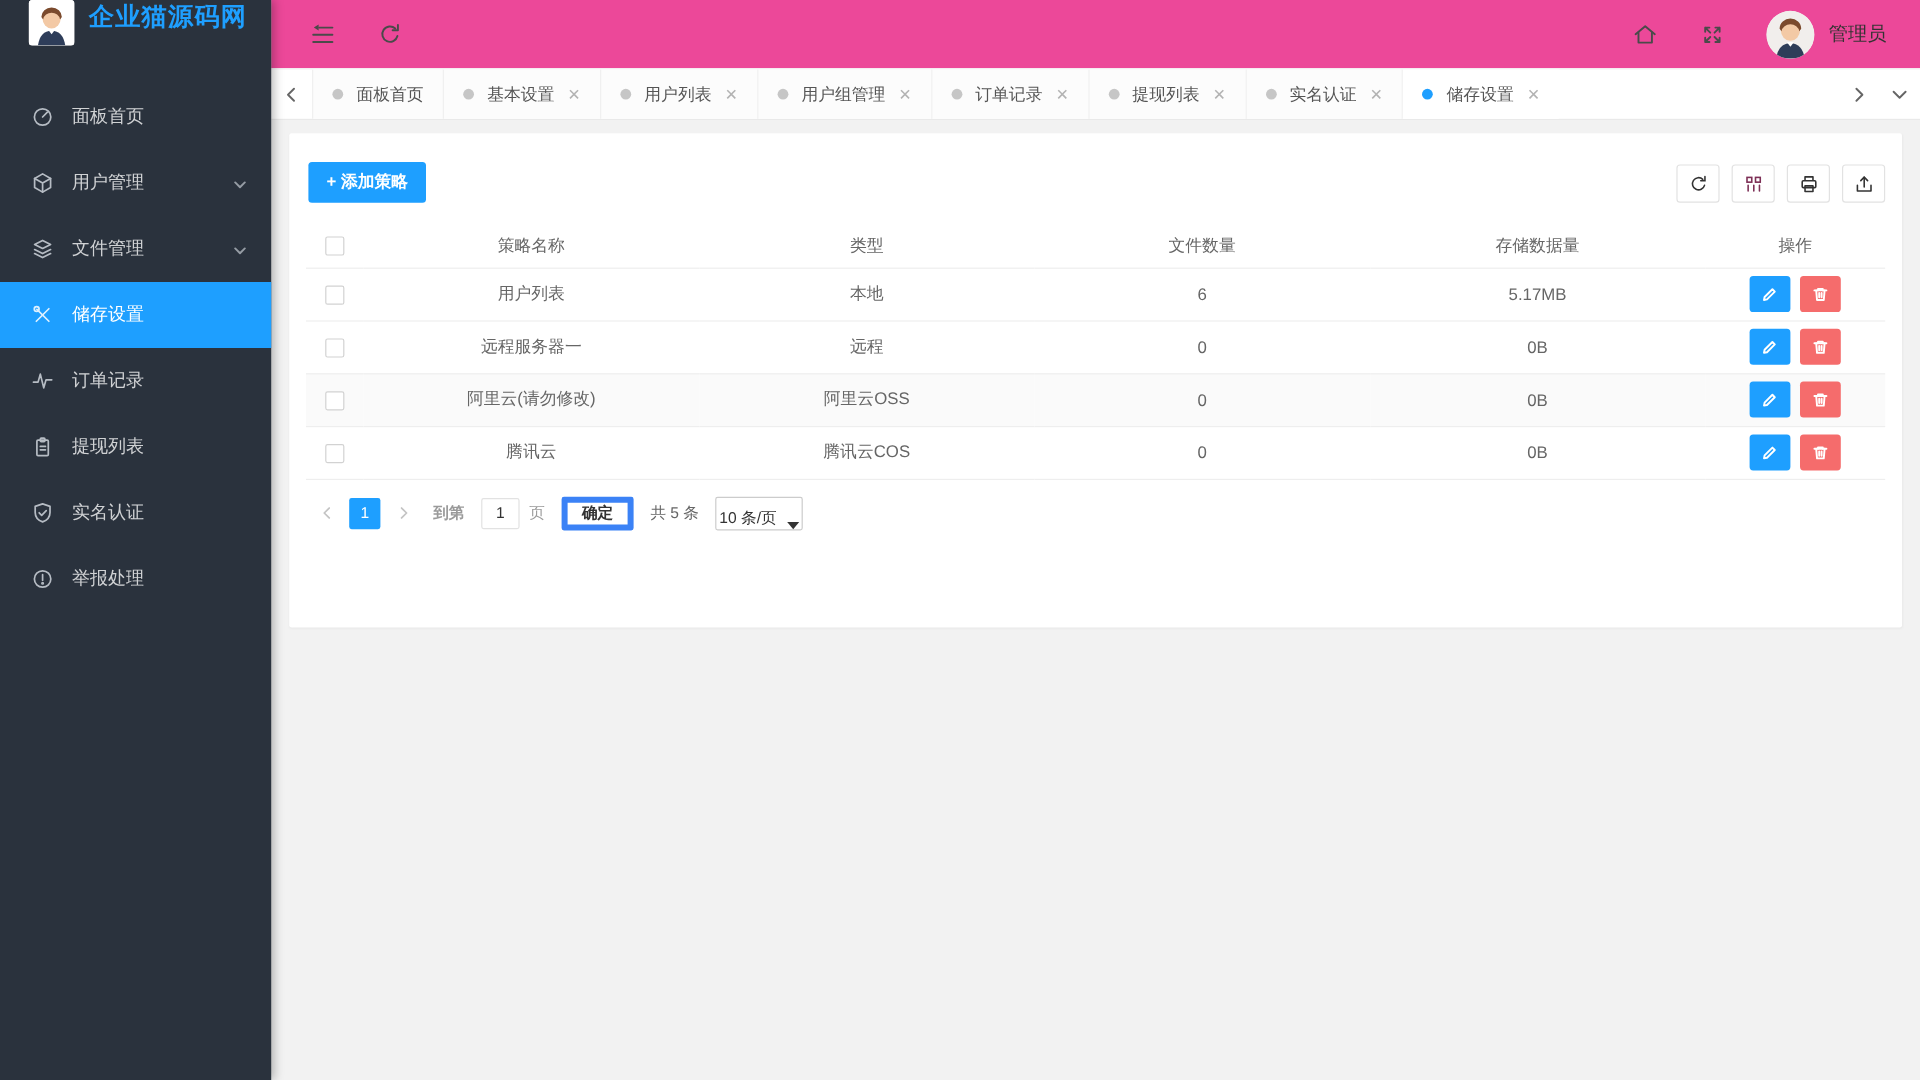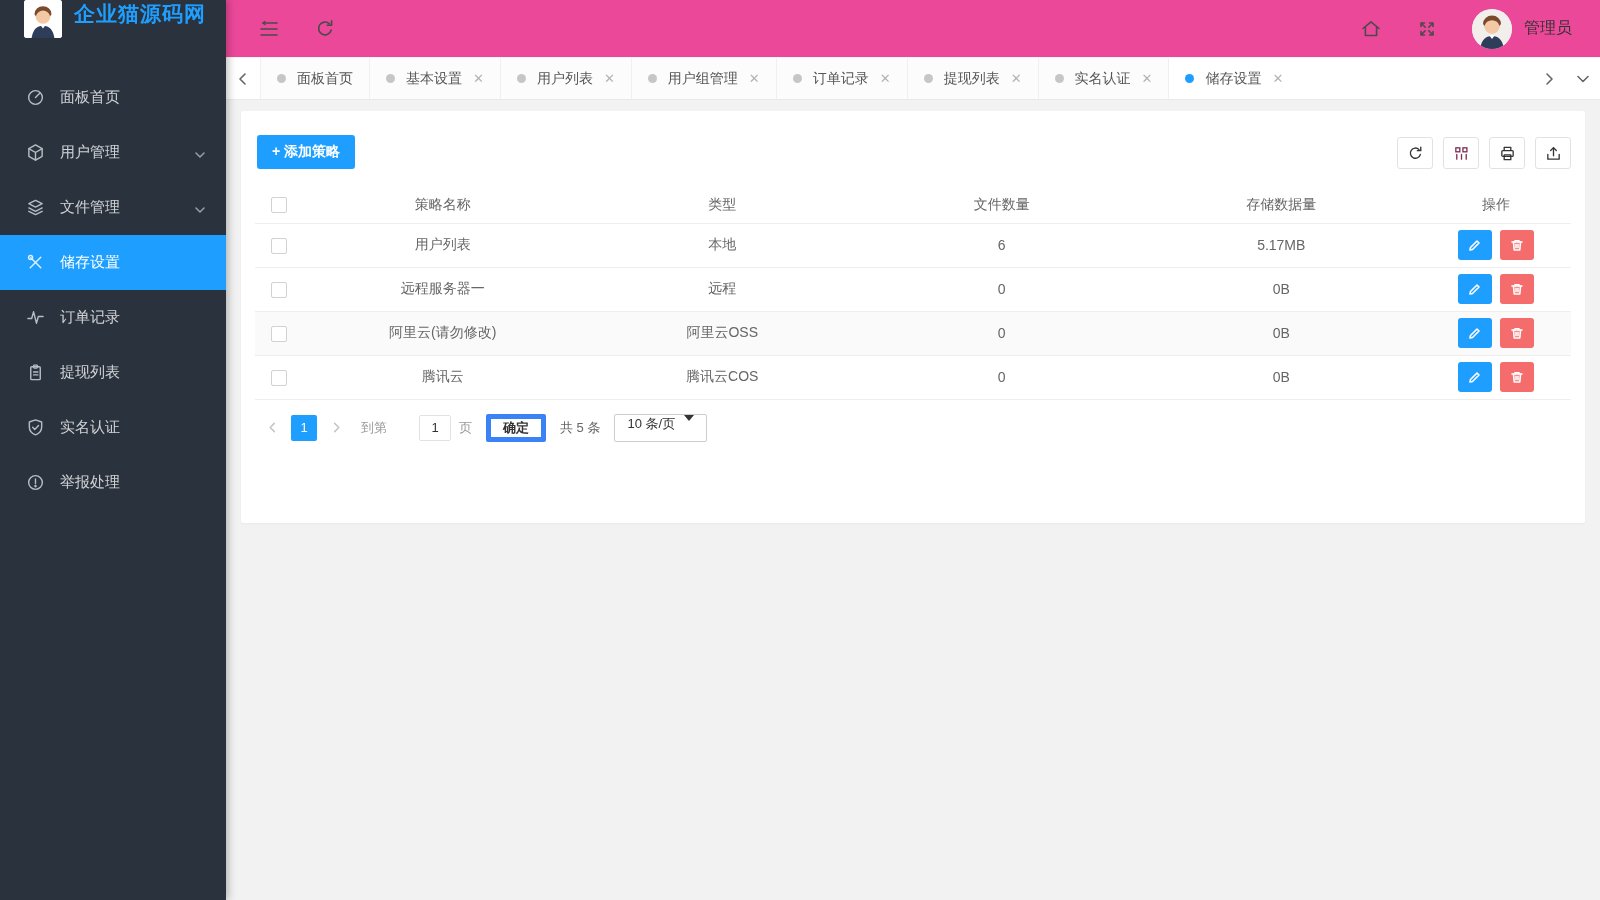--- a/index.html
+++ b/index.html
@@ -70,29 +70,29 @@
     display:inline-flex; align-items:center; justify-content:center; margin:0 2px; }
   .op-edit { background:#1E9FFF; }
   .op-del { background:#f56c6c; }
   .op-btn svg { width:14px; height:14px; stroke:#fff; fill:none; stroke-width:1.6; stroke-linecap:round; stroke-linejoin:round; }
 
   .pager { display:flex; align-items:center; margin-top:14px; padding-left:6px; font-size:13px; color:#666; }
   .pg-arrow { width:22px; height:26px; display:flex; align-items:center; justify-content:center; color:#c4c4c4; cursor:pointer; }
   .pg-arrow svg { width:11px; height:11px; stroke:#c4c4c4; fill:none; stroke-width:1.6; stroke-linecap:round; stroke-linejoin:round; }
   .pg-num { min-width:26px; height:26px; background:#1E9FFF; color:#fff; display:flex; align-items:center;
     justify-content:center; border-radius:2px; margin:0 8px; cursor:pointer; font-size:13px; }
-  .pg-label { color:#9a9a9a; margin:0 24px 0 14px; }
+  .pg-label { color:#9a9a9a; margin:0 6px 0 14px;font-weight:bold; }
   .pg-input { width:32px; height:26px; border:1px solid #e2e2e2; border-radius:2px; text-align:center;
     font-size:13px; color:#333; margin:0 8px; font-family:inherit; }
   .pg-unit { color:#9a9a9a; margin-right:14px; }
   .pg-confirm { height:28px; padding:0 12px; background:#fff; border:5px solid #3b82f6; border-radius:2px;
     font-size:13px; font-weight:bold; color:#333; cursor:pointer; margin-right:14px; font-family:inherit; }
   .pg-total { margin-right:14px; color:#666; }
   .pg-size { height:28px; border:1px solid #ccc; border-radius:2px; background:#fff; display:flex;
-    align-items:flex-start; padding:0 12px; cursor:pointer; color:#333; }
+    align-items:flex-end; padding:0 2px; cursor:pointer; color:#333; }
   .caret-down { width:0; height:0; border-left:5px solid transparent; border-right:5px solid transparent;
     border-top:6px solid #333; margin-left:9px; display:inline-block; }
 </style>
 </head>
 <body>
 
 <div class="sidebar">
   <div class="logo">
     <span class="logo-avatar">
       <svg viewBox="0 0 40 40">

